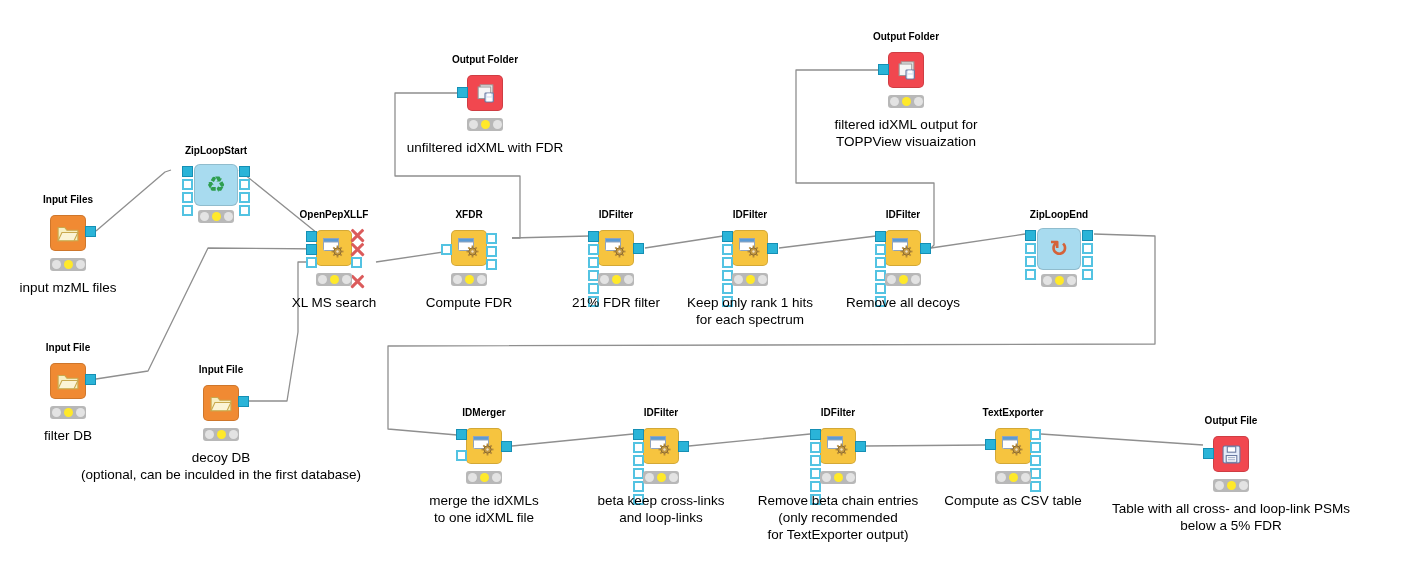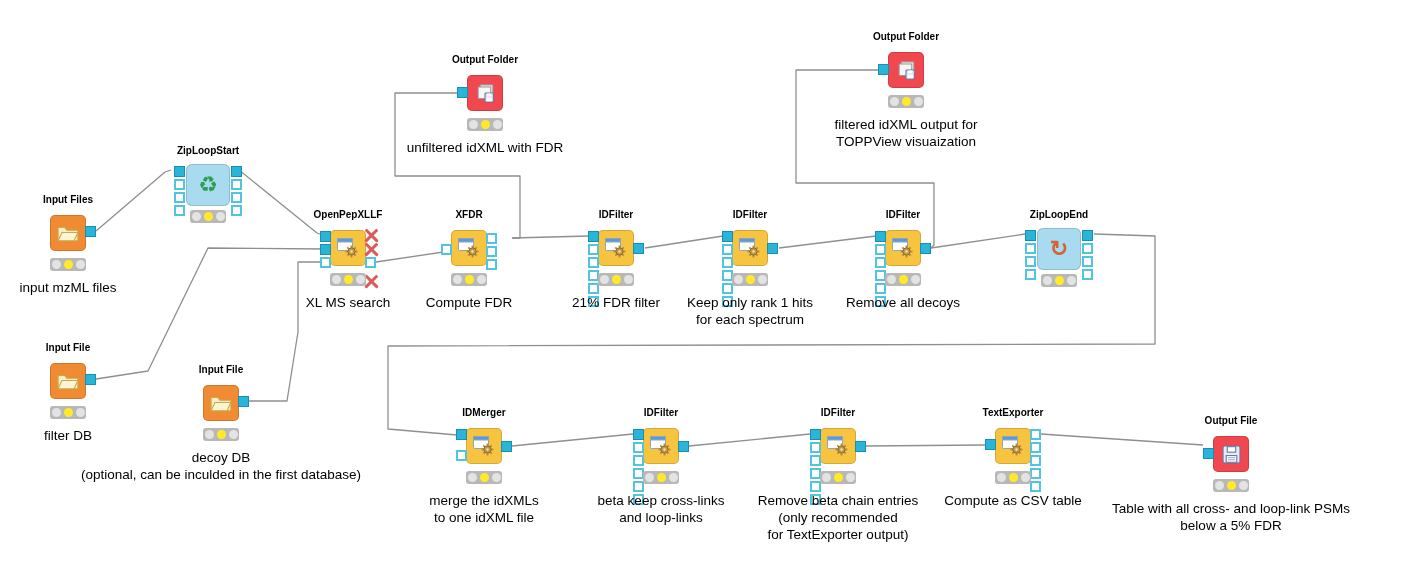--- a/index.html
+++ b/index.html
@@ -111,21 +111,21 @@
     </div>
     <i class="p" style="right:-10px;top:11px"></i>
     <div class="light">
         <i class="c"></i>
         <i class="c on"></i>
         <i class="c"></i>
       </div>
     <div class="ann">input mzML files</div>
   </div>
 
-  <div class="node n-loop" style="left:174px;top:164px">
+  <div class="node n-loop" style="left:182px;top:164px">
     <div class="ntitle">ZipLoopStart</div>
     <div class="nbody">
       <span class="loopicon start">♻</span>
     </div>
     <div class="pcol" style="left:0;top:2px">
       <i class="p"></i>
       <i class="p e"></i>
       <i class="p e"></i>
       <i class="p e"></i>
     </div>
@@ -168,21 +168,21 @@
     <i class="p" style="right:-10px;top:11px"></i>
     <div class="light">
         <i class="c"></i>
         <i class="c on"></i>
         <i class="c"></i>
       </div>
     <div class="ann">decoy DB
 (optional, can be inculded in the first database)</div>
   </div>
 
-  <div class="node n-tool" style="left:330px;top:230px">
+  <div class="node n-tool" style="left:316px;top:230px">
     <div class="ntitle">OpenPepXLLF</div>
     <div class="nbody">
       <svg width="22" height="20">
           <use href="#sym-tool"></use>
         </svg>
     </div>
     <div class="pcol" style="left:-10px;top:1px">
       <i class="p"></i>
       <i class="p"></i>
       <i class="p e"></i>

